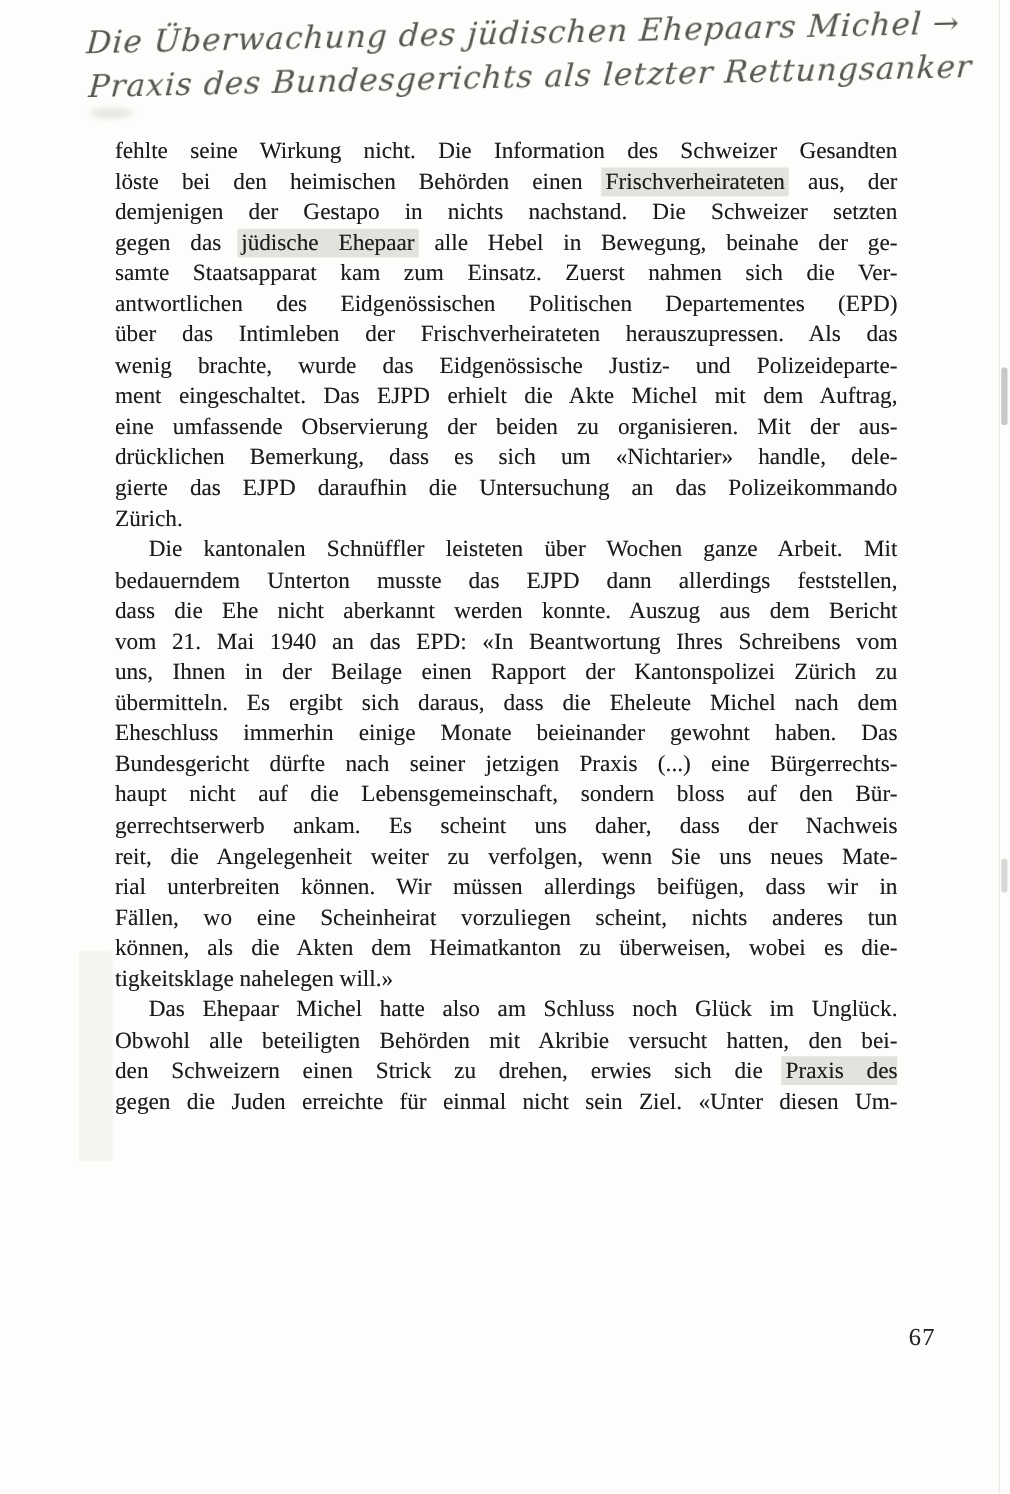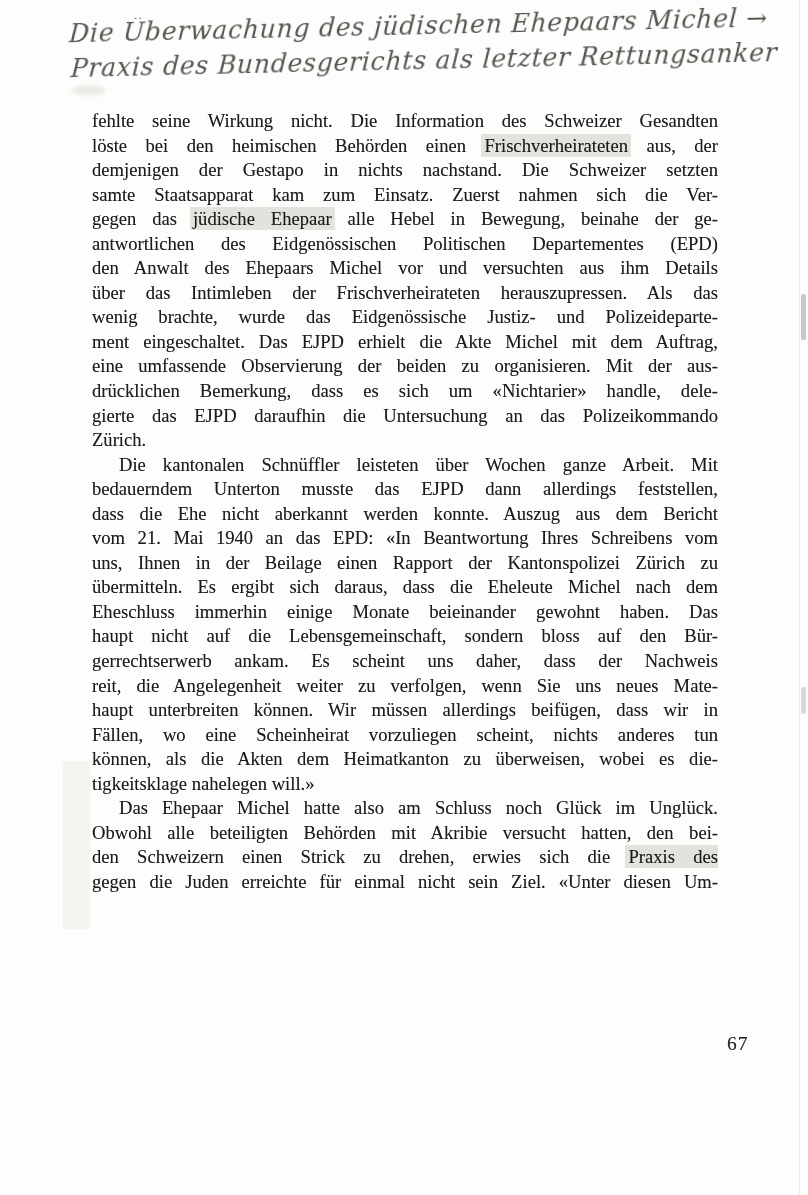--- a/index.html
+++ b/index.html
@@ -56,21 +56,21 @@
   }
   .line.short{text-align-last:left;}
   .line.indent{padding-left:27px;}
   .hl{
     background-color:var(--hl);
     box-shadow:-3px 0 0 var(--hl), 3px 0 0 var(--hl);
     padding:2px 0 1px 0;
   }
   .pagenum{
     position:absolute;
-    left:727px;top:1033px;
+    left:727px;top:1060px;
     font-size:19.5px;
     color:#26262a;
     letter-spacing:1px;
     text-shadow:0 0 0.5px rgba(20,20,20,0.4);
   }
   
   .edge-line{position:absolute;left:799px;top:0;width:1px;height:1195px;background:#ebebe8;}
   .edge-mark-a{position:absolute;left:801px;top:294px;width:5px;height:46px;background:#aeadaa;border-radius:2px;opacity:.65;filter:blur(0.4px);}
   .edge-mark-b{position:absolute;left:801px;top:687px;width:5px;height:27px;background:#bcbbb8;border-radius:2px;opacity:.55;filter:blur(0.4px);}
   .margin-smudge{position:absolute;left:63px;top:761px;width:27px;height:168px;background:#f4f4f1;border-radius:3px;}
@@ -81,42 +81,42 @@
 <div class="handwriting">
   <div class="hw-line1">Die Überwachung des jüdischen Ehepaars Michel →</div>
   <div class="hw-line2">Praxis des Bundesgerichts als letzter Rettungsanker</div>
 </div>
 <div class="hw-smudge"></div>
 
 <div class="textblock">
     <div class="line"><span>fehlte seine Wirkung nicht. Die Information des Schweizer Gesandten</span></div>
     <div class="line"><span>löste bei den heimischen Behörden einen </span><span class="hl">Frischverheirateten</span><span> aus, der</span></div>
     <div class="line"><span>demjenigen der Gestapo in nichts nachstand. Die Schweizer setzten</span></div>
+    <div class="line"><span>gegen das </span><span class="hl">jüdische Ehepaar</span><span> alle Hebel in Bewegung, beinahe der ge-</span></div>
     <div class="line"><span>samte Staatsapparat kam zum Einsatz. Zuerst nahmen sich die Ver-</span></div>
-    <div class="line"><span>gegen das </span><span class="hl">jüdische Ehepaar</span><span> alle Hebel in Bewegung, beinahe der ge-</span></div>
     <div class="line"><span>antwortlichen des Eidgenössischen Politischen Departementes (EPD)</span></div>
-    <div class="line"><span>den Anwalt des Ehepaars Michel vor und versuchten aus ihm Details</span></div>
     <div class="line"><span>über das Intimleben der Frischverheirateten herauszupressen. Als das</span></div>
     <div class="line"><span>wenig brachte, wurde das Eidgenössische Justiz- und Polizeideparte-</span></div>
     <div class="line"><span>ment eingeschaltet. Das EJPD erhielt die Akte Michel mit dem Auftrag,</span></div>
     <div class="line"><span>eine umfassende Observierung der beiden zu organisieren. Mit der aus-</span></div>
     <div class="line"><span>drücklichen Bemerkung, dass es sich um «Nichtarier» handle, dele-</span></div>
     <div class="line"><span>gierte das EJPD daraufhin die Untersuchung an das Polizeikommando</span></div>
     <div class="line short"><span>Zürich.</span></div>
     <div class="line indent"><span>Die kantonalen Schnüffler leisteten über Wochen ganze Arbeit. Mit</span></div>
     <div class="line"><span>bedauerndem Unterton musste das EJPD dann allerdings feststellen,</span></div>
     <div class="line"><span>dass die Ehe nicht aberkannt werden konnte. Auszug aus dem Bericht</span></div>
     <div class="line"><span>vom 21. Mai 1940 an das EPD: «In Beantwortung Ihres Schreibens vom</span></div>
     <div class="line"><span>uns, Ihnen in der Beilage einen Rapport der Kantonspolizei Zürich zu</span></div>
     <div class="line"><span>übermitteln. Es ergibt sich daraus, dass die Eheleute Michel nach dem</span></div>
     <div class="line"><span>Eheschluss immerhin einige Monate beieinander gewohnt haben. Das</span></div>
+    <div class="line"><span>Bundesgericht dürfte nach seiner jetzigen Praxis (...) eine Bürgerrechts-</span></div>
     <div class="line"><span>haupt nicht auf die Lebensgemeinschaft, sondern bloss auf den Bür-</span></div>
     <div class="line"><span>gerrechtserwerb ankam. Es scheint uns daher, dass der Nachweis</span></div>
     <div class="line"><span>reit, die Angelegenheit weiter zu verfolgen, wenn Sie uns neues Mate-</span></div>
-    <div class="line"><span>haupt unterbreiten können. Wir müssen allerdings beifügen, dass wir in</span></div>
+    <div class="line"><span>rial unterbreiten können. Wir müssen allerdings beifügen, dass wir in</span></div>
     <div class="line"><span>Fällen, wo eine Scheinheirat vorzuliegen scheint, nichts anderes tun</span></div>
     <div class="line"><span>können, als die Akten dem Heimatkanton zu überweisen, wobei es die-</span></div>
     <div class="line short"><span>tigkeitsklage nahelegen will.»</span></div>
     <div class="line indent"><span>Das Ehepaar Michel hatte also am Schluss noch Glück im Unglück.</span></div>
     <div class="line"><span>Obwohl alle beteiligten Behörden mit Akribie versucht hatten, den bei-</span></div>
     <div class="line"><span>den Schweizern einen Strick zu drehen, erwies sich die </span><span class="hl">Praxis des</span></div>
     <div class="line"><span>gegen die Juden erreichte für einmal nicht sein Ziel. «Unter diesen Um-</span></div>
   </div>
 
 <div class="pagenum">67</div>

